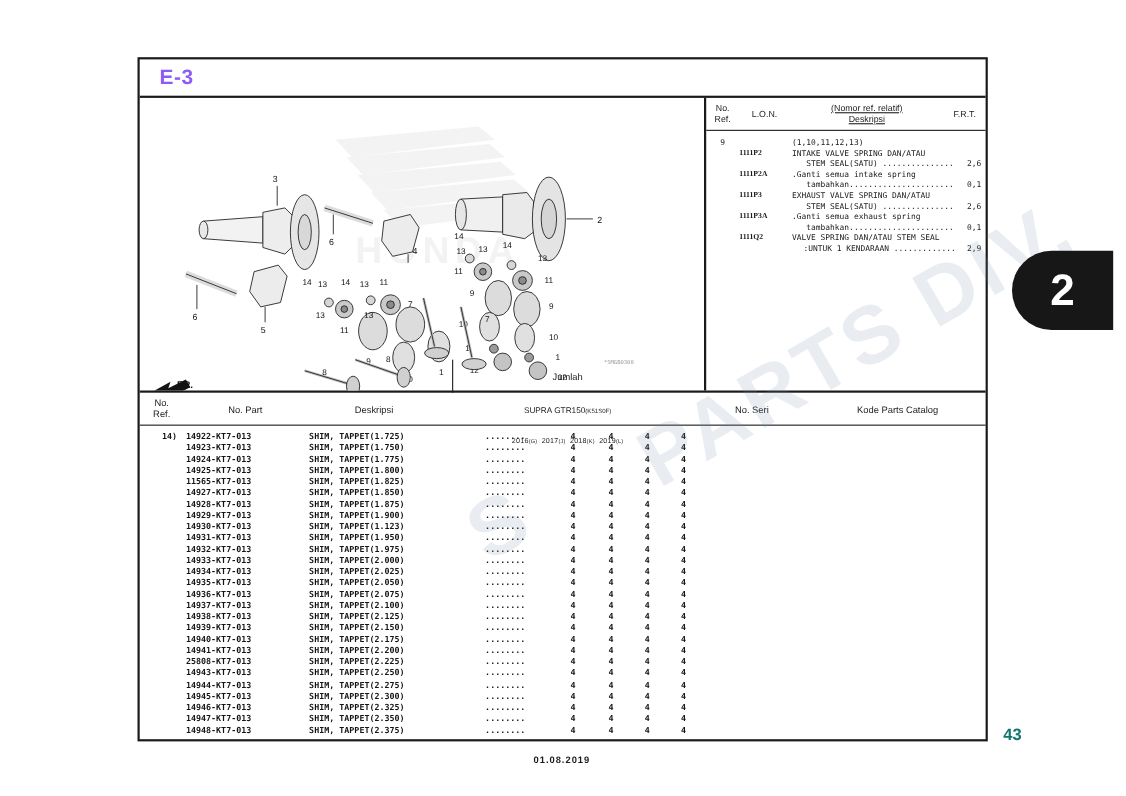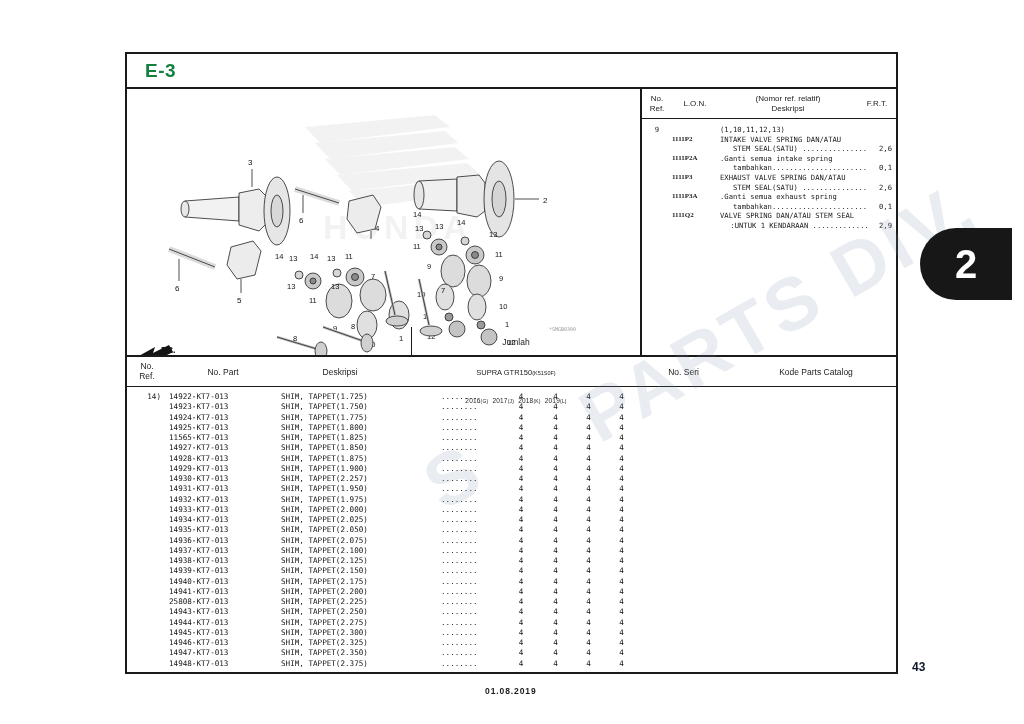--- a/index.html
+++ b/index.html
@@ -20,21 +20,21 @@
   
   .hdr {
     height: 35px;
     border-bottom: 2px solid #1a1a1a;
     position: relative;
   }
   .hdr-code {
     position: absolute; left: 18px; top: 50%;
     transform: translateY(-50%);
     font-size: 19px; font-weight: bold; letter-spacing: .5px;
-    color: #15803d;
+    color: #8b5cf6;
   }
   .hdr-title {
     position: absolute; left: 0; right: 0; top: 50%;
     transform: translateY(-50%);
     text-align: center;
     font-size: 19px; font-weight: bold; letter-spacing: .8px;
     color: #111;
     padding-right: 255px;
   }
   
@@ -46,21 +46,21 @@
     display: flex; flex-direction: column;
   }
   .ref-head {
     height: 30px;
     border-bottom: 1.5px solid #1a1a1a;
     display: flex; align-items: stretch;
     font-size: 8px; color: #222;
   }
   .rh-no { width: 30px; display:flex; flex-direction:column; align-items:center; justify-content:center; line-height:1.15;}
   .rh-lon { width: 46px; display:flex; align-items:center; justify-content:center;}
-  .rh-desc { flex:1; display:flex; flex-direction:column; align-items:center; justify-content:center; line-height:1.2;}
+  .rh-desc { flex:1; display:flex; flex-direction:column; align-items:center; justify-content:center; line-height:1.2;text-decoration:underline;}
   .rh-frt { width: 38px; display:flex; align-items:center; justify-content:center;}
   .ref-body { flex: 1; padding: 6px 4px 0 0; font-family: "DejaVu Sans Mono", monospace; }
   .rb-row { display: flex; font-size: 7.2px; line-height: 9.6px; color: #1a1a1a; white-space: pre; }
   .rb-no { width: 30px; text-align: center; }
   .rb-lon { width: 48px; text-align: left; font-weight: bold; font-size: 7px; font-family: Liberation Serif, serif; }
   .rb-desc { flex: 1; }
   .rb-frt { width: 24px; text-align: right; }
   
   .lower { display: flex; flex-direction: column; height: 315px; }
   .low-head { height: 30px; display: flex; border-bottom: 1.5px solid #1a1a1a; font-size: 8.5px; color: #222; position: relative;}
@@ -75,21 +75,21 @@
   .jml-t2 .sub { font-size: 5.5px; }
   .jml-t3 { font-size: 6.5px; letter-spacing: .2px; }
   .jml-t3 .sub { font-size: 5px; }
   .lh-seri { width: 105px; }
   .lh-kode { flex: 1; }
   .jml-divider {
     position: absolute; top: -30px; left: 284px; width: 0;
     border-left: 1.2px solid #1a1a1a; height: 30px;
   }
   .low-body { flex: 1; padding-top: 5px; font-family: "DejaVu Sans Mono", monospace; }
-  .row { display: flex; font-size: 7.6px; line-height: 10.25px; color: #141414; white-space: pre; }
+  .row { display: flex; font-size: 7.6px; line-height: 10.25px; color: #141414; white-space: pre; font-weight: bold; }
   .c-ref { width: 42px; text-align: right; padding-right: 8px; }
   .c-part { width: 112px; }
   .c-desc { width: 160px; }
   .c-dots { width: 62px; }
   .c-q { width: 33px; text-align: center; }
   .c-q.first { width: 36px; }
   
   .tab {
     position: absolute; right: 12px; top: 228px;
     width: 92px; height: 72px;
@@ -99,21 +99,21 @@
   }
   .tab span { color: #fff; font-size: 40px; font-weight: bold; }
   
   .footer-date {
     position: absolute; left: 485px; top: 686px;
     font-size: 8.5px; font-weight: bold; letter-spacing: .9px; color: #1a1a1a;
     font-family: "Liberation Sans", sans-serif;
   }
   .page-num {
     position: absolute; left: 912px; top: 660px;
-    font-size: 12px; font-weight: bold; color: #0f172a;
+    font-size: 15px; font-weight: bold; color: #0f766e;
   }
   
   .wm-honda {
     position: absolute; left: 118px; top: 8px;
     width: 300px; height: 150px;
     opacity: .1;
   }
   .wm-diag {
     position: absolute; font-family: "Liberation Sans", sans-serif;
     font-weight: bold; color: #7a8fa6; opacity: .16;
@@ -317,21 +317,21 @@
     </div>
     <div class="low-body" id="parts-body">
         <div class="row"><div class="c-ref">14)</div><div class="c-part">14922-KT7-013</div><div class="c-desc">SHIM, TAPPET(1.725)</div><div class="c-dots">........</div><div class="c-q first">4</div><div class="c-q">4</div><div class="c-q">4</div><div class="c-q">4</div></div>
         <div class="row"><div class="c-ref"></div><div class="c-part">14923-KT7-013</div><div class="c-desc">SHIM, TAPPET(1.750)</div><div class="c-dots">........</div><div class="c-q first">4</div><div class="c-q">4</div><div class="c-q">4</div><div class="c-q">4</div></div>
         <div class="row"><div class="c-ref"></div><div class="c-part">14924-KT7-013</div><div class="c-desc">SHIM, TAPPET(1.775)</div><div class="c-dots">........</div><div class="c-q first">4</div><div class="c-q">4</div><div class="c-q">4</div><div class="c-q">4</div></div>
         <div class="row"><div class="c-ref"></div><div class="c-part">14925-KT7-013</div><div class="c-desc">SHIM, TAPPET(1.800)</div><div class="c-dots">........</div><div class="c-q first">4</div><div class="c-q">4</div><div class="c-q">4</div><div class="c-q">4</div></div>
         <div class="row"><div class="c-ref"></div><div class="c-part">11565-KT7-013</div><div class="c-desc">SHIM, TAPPET(1.825)</div><div class="c-dots">........</div><div class="c-q first">4</div><div class="c-q">4</div><div class="c-q">4</div><div class="c-q">4</div></div>
         <div class="row"><div class="c-ref"></div><div class="c-part">14927-KT7-013</div><div class="c-desc">SHIM, TAPPET(1.850)</div><div class="c-dots">........</div><div class="c-q first">4</div><div class="c-q">4</div><div class="c-q">4</div><div class="c-q">4</div></div>
         <div class="row"><div class="c-ref"></div><div class="c-part">14928-KT7-013</div><div class="c-desc">SHIM, TAPPET(1.875)</div><div class="c-dots">........</div><div class="c-q first">4</div><div class="c-q">4</div><div class="c-q">4</div><div class="c-q">4</div></div>
         <div class="row"><div class="c-ref"></div><div class="c-part">14929-KT7-013</div><div class="c-desc">SHIM, TAPPET(1.900)</div><div class="c-dots">........</div><div class="c-q first">4</div><div class="c-q">4</div><div class="c-q">4</div><div class="c-q">4</div></div>
-        <div class="row"><div class="c-ref"></div><div class="c-part">14930-KT7-013</div><div class="c-desc">SHIM, TAPPET(2.257)</div><div class="c-dots">........</div><div class="c-q first">4</div><div class="c-q">4</div><div class="c-q">4</div><div class="c-q">4</div></div>
+        <div class="row"><div class="c-ref"></div><div class="c-part">14930-KT7-013</div><div class="c-desc">SHIM, TAPPET(1.123)</div><div class="c-dots">........</div><div class="c-q first">4</div><div class="c-q">4</div><div class="c-q">4</div><div class="c-q">4</div></div>
         <div class="row"><div class="c-ref"></div><div class="c-part">14931-KT7-013</div><div class="c-desc">SHIM, TAPPET(1.950)</div><div class="c-dots">........</div><div class="c-q first">4</div><div class="c-q">4</div><div class="c-q">4</div><div class="c-q">4</div></div>
         <div class="row"><div class="c-ref"></div><div class="c-part">14932-KT7-013</div><div class="c-desc">SHIM, TAPPET(1.975)</div><div class="c-dots">........</div><div class="c-q first">4</div><div class="c-q">4</div><div class="c-q">4</div><div class="c-q">4</div></div>
         <div class="row"><div class="c-ref"></div><div class="c-part">14933-KT7-013</div><div class="c-desc">SHIM, TAPPET(2.000)</div><div class="c-dots">........</div><div class="c-q first">4</div><div class="c-q">4</div><div class="c-q">4</div><div class="c-q">4</div></div>
         <div class="row"><div class="c-ref"></div><div class="c-part">14934-KT7-013</div><div class="c-desc">SHIM, TAPPET(2.025)</div><div class="c-dots">........</div><div class="c-q first">4</div><div class="c-q">4</div><div class="c-q">4</div><div class="c-q">4</div></div>
         <div class="row"><div class="c-ref"></div><div class="c-part">14935-KT7-013</div><div class="c-desc">SHIM, TAPPET(2.050)</div><div class="c-dots">........</div><div class="c-q first">4</div><div class="c-q">4</div><div class="c-q">4</div><div class="c-q">4</div></div>
         <div class="row"><div class="c-ref"></div><div class="c-part">14936-KT7-013</div><div class="c-desc">SHIM, TAPPET(2.075)</div><div class="c-dots">........</div><div class="c-q first">4</div><div class="c-q">4</div><div class="c-q">4</div><div class="c-q">4</div></div>
         <div class="row"><div class="c-ref"></div><div class="c-part">14937-KT7-013</div><div class="c-desc">SHIM, TAPPET(2.100)</div><div class="c-dots">........</div><div class="c-q first">4</div><div class="c-q">4</div><div class="c-q">4</div><div class="c-q">4</div></div>
         <div class="row"><div class="c-ref"></div><div class="c-part">14938-KT7-013</div><div class="c-desc">SHIM, TAPPET(2.125)</div><div class="c-dots">........</div><div class="c-q first">4</div><div class="c-q">4</div><div class="c-q">4</div><div class="c-q">4</div></div>
         <div class="row"><div class="c-ref"></div><div class="c-part">14939-KT7-013</div><div class="c-desc">SHIM, TAPPET(2.150)</div><div class="c-dots">........</div><div class="c-q first">4</div><div class="c-q">4</div><div class="c-q">4</div><div class="c-q">4</div></div>
         <div class="row"><div class="c-ref"></div><div class="c-part">14940-KT7-013</div><div class="c-desc">SHIM, TAPPET(2.175)</div><div class="c-dots">........</div><div class="c-q first">4</div><div class="c-q">4</div><div class="c-q">4</div><div class="c-q">4</div></div>

